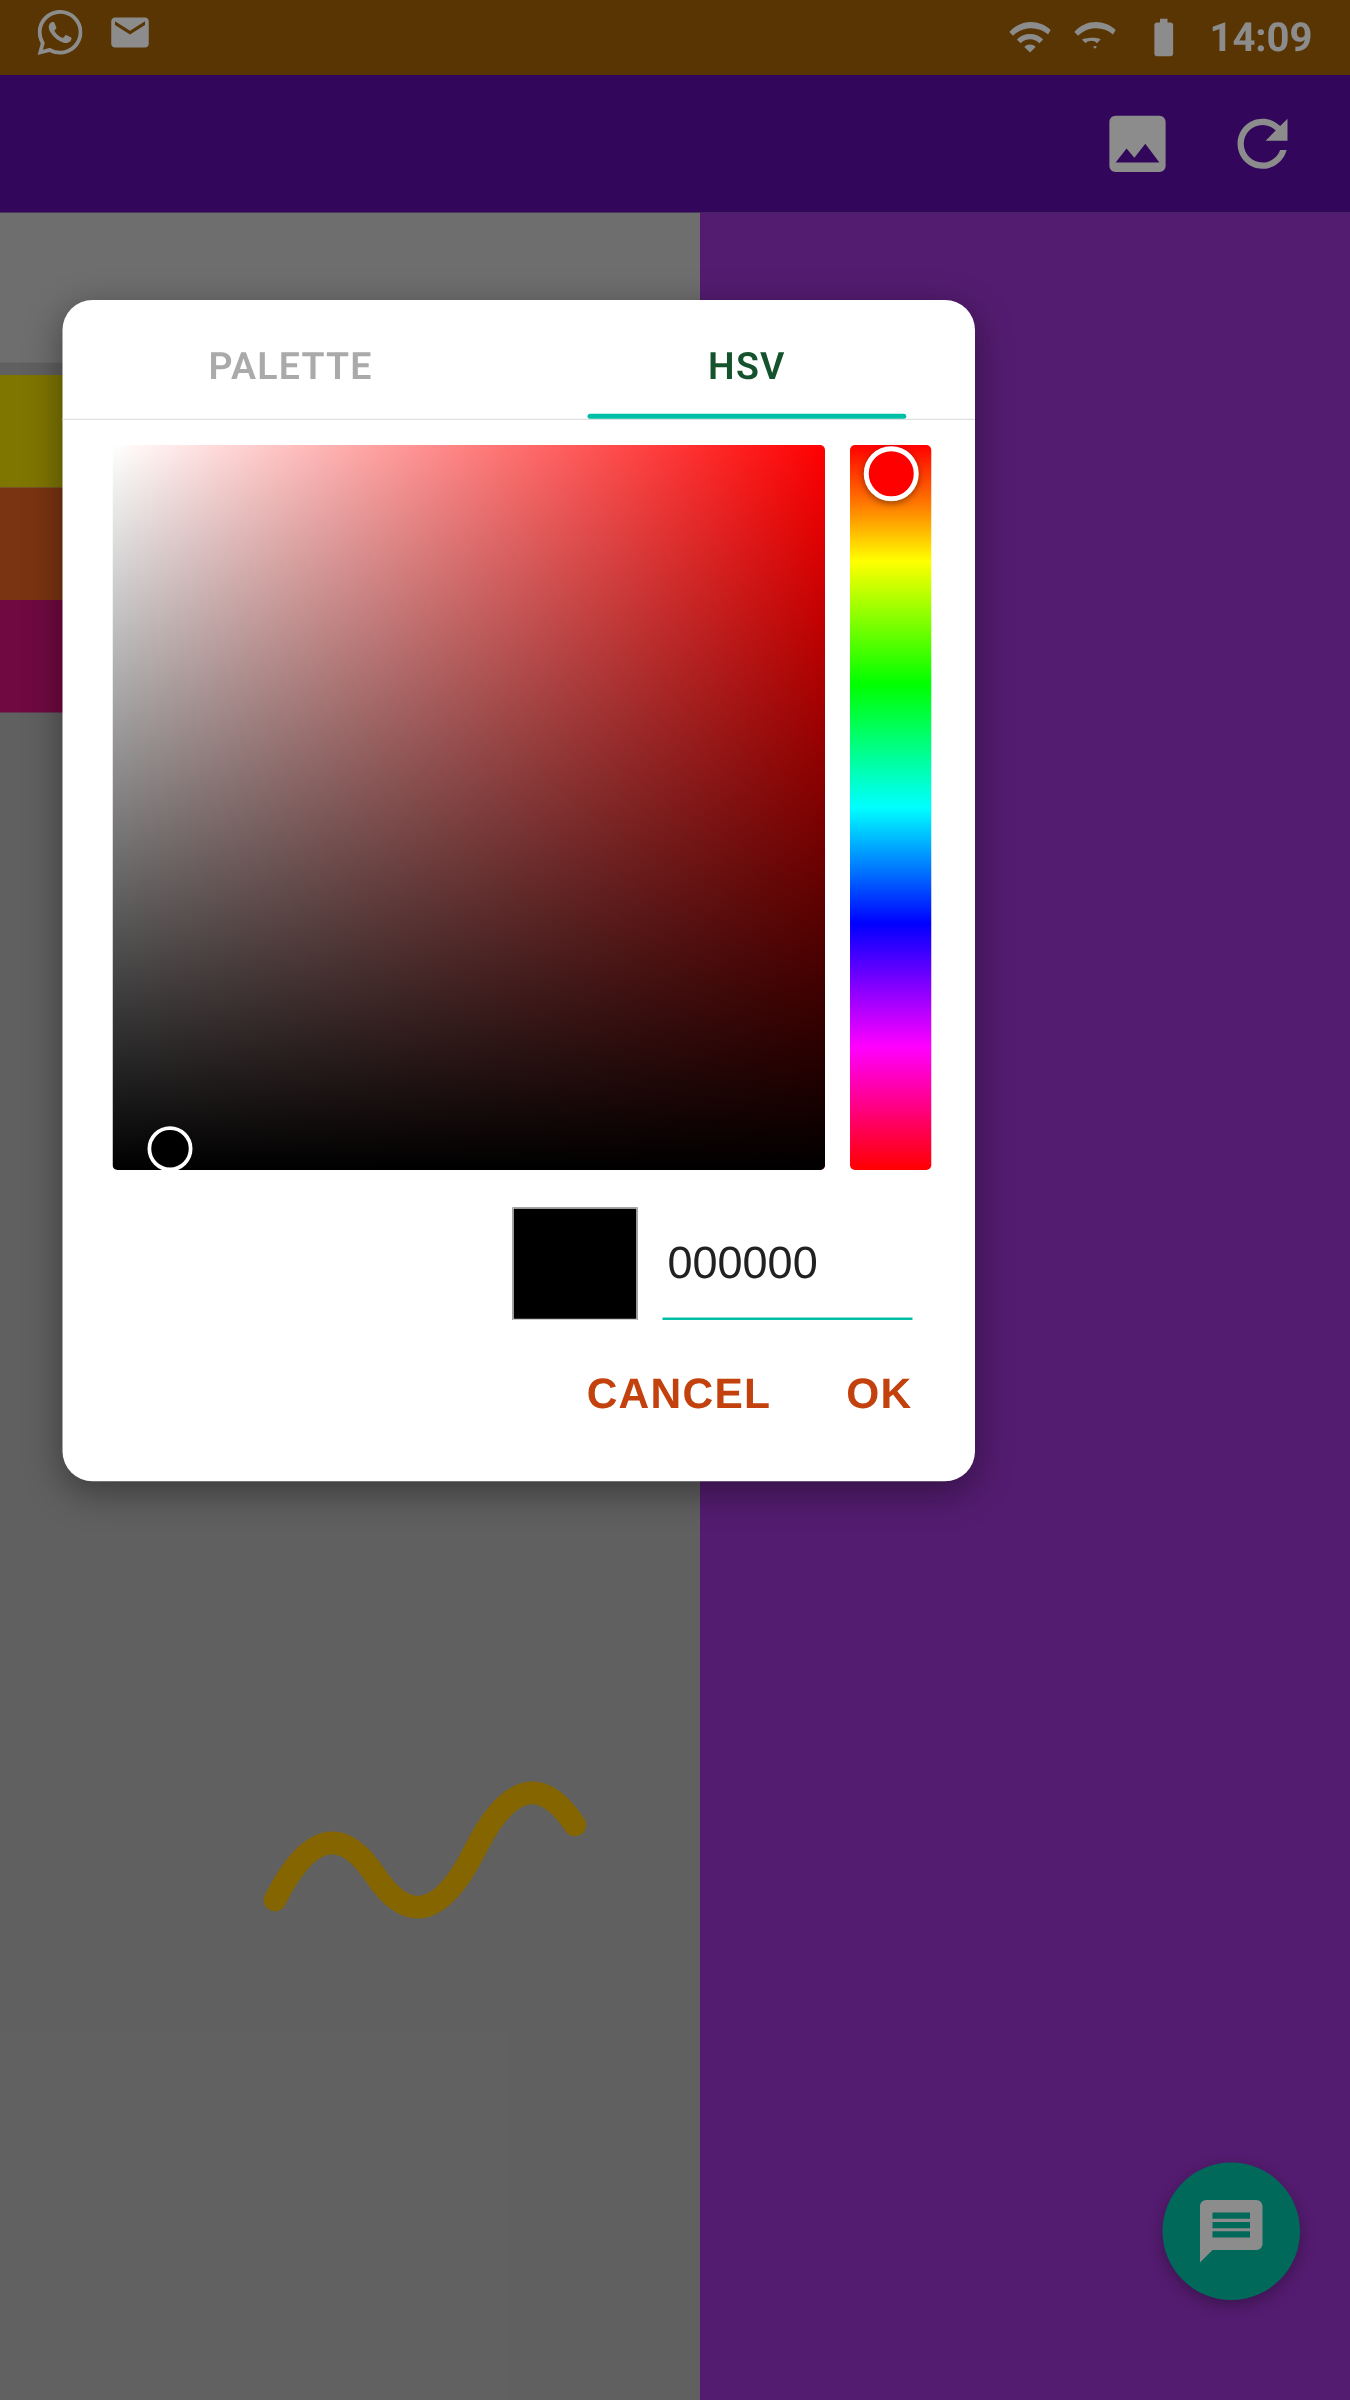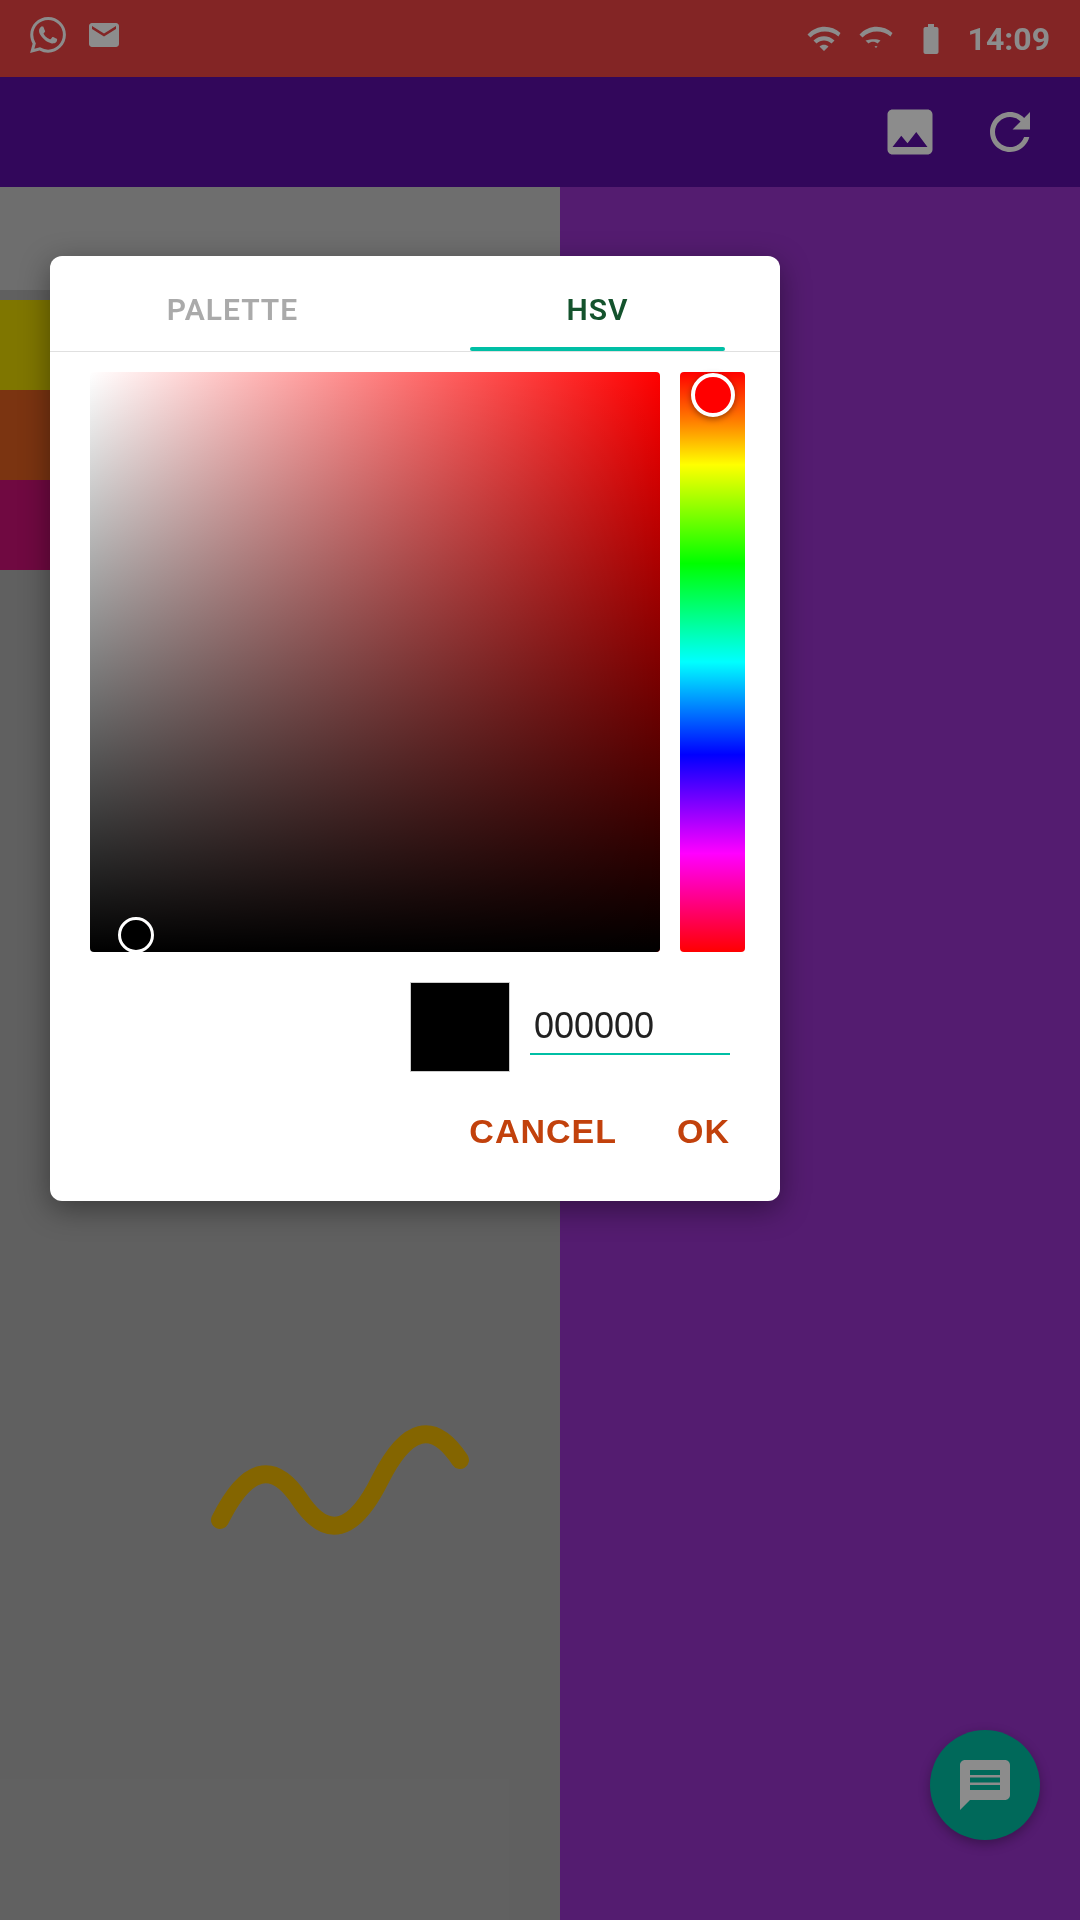--- a/index.html
+++ b/index.html
@@ -10,22 +10,22 @@
       height: 1920px;
       overflow: hidden;
       font-family: 'Roboto', Arial, sans-serif;
       background: #888;
       position: relative;
     }
 
     
     .status-bar {
       width: 100%;
-      height: 77px;
-      background: #ef4444;
+      height: 60px;
+      background: #a16207;
       display: flex;
       align-items: center;
       justify-content: space-between;
       padding: 0 30px;
       position: relative;
       z-index: 10;
     }
     .status-bar-left {
       display: flex;
       gap: 20px;
@@ -163,25 +163,25 @@
       left: 0;
       width: 100%;
       height: 100%;
       background: rgba(0,0,0,0.45);
       z-index: 100;
     }
 
     
     .color-dialog {
       position: absolute;
-      top: 256px;
+      top: 240px;
       left: 50px;
       width: 730px;
       background: white;
-      border-radius: 12px;
+      border-radius: 24px;
       z-index: 200;
       padding: 0 0 30px 0;
       box-shadow: 0 8px 30px rgba(0,0,0,0.4);
     }
 
     
     .dialog-tabs {
       display: flex;
       border-bottom: 1px solid #e0e0e0;
       margin-bottom: 20px;
@@ -440,21 +440,21 @@
     </div>
 
     <div class="hue-slider">
       <div class="hue-slider-inner"></div>
 
       <div class="hue-cursor"></div>
     </div>
   </div>
 
   <div class="dialog-bottom">
-    <div style="display:flex;align-items:center;gap:20px;">
+    <div style="display:flex;gap:20px;">
       <div class="color-preview-box"></div>
       <input class="hex-input" type="text" value="000000" style="">
     </div>
   </div>
 
   <div class="dialog-actions">
     <button class="dialog-btn">CANCEL</button>
     <button class="dialog-btn">OK</button>
   </div>
 

